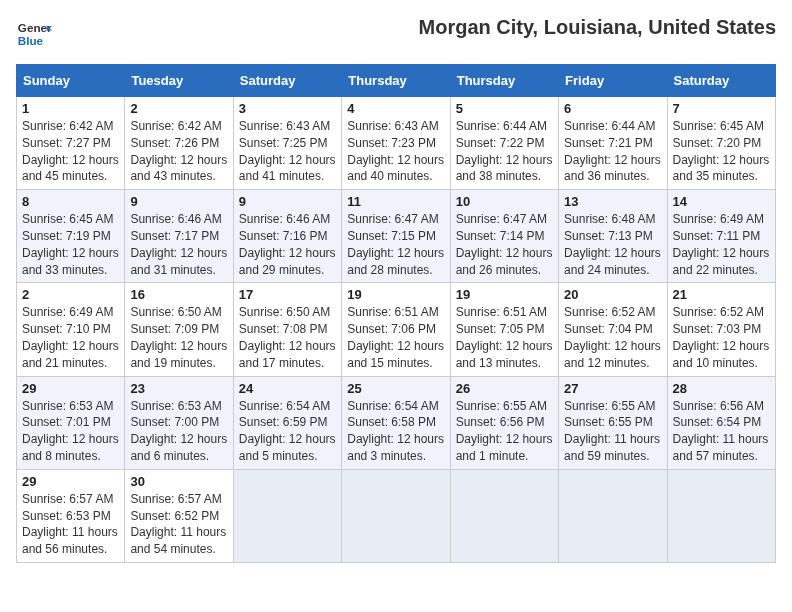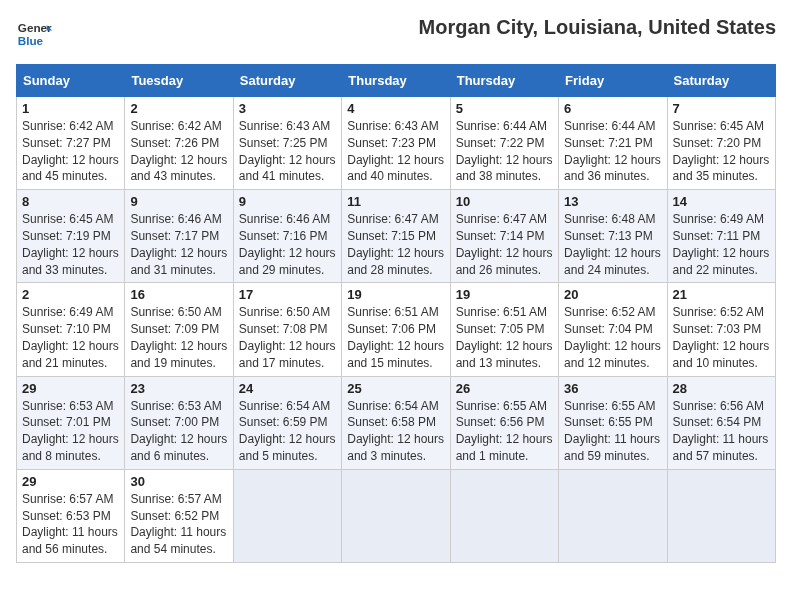--- a/index.html
+++ b/index.html
@@ -214,21 +214,21 @@
       </td>
         <td>
         <span class="day-num">25</span>
         <span class="day-info">Sunrise: 6:54 AM<br>Sunset: 6:58 PM<br>Daylight: 12 hours and 3 minutes.</span>
       </td>
         <td>
         <span class="day-num">26</span>
         <span class="day-info">Sunrise: 6:55 AM<br>Sunset: 6:56 PM<br>Daylight: 12 hours and 1 minute.</span>
       </td>
         <td>
-        <span class="day-num">36</span>
+        <span class="day-num">27</span>
         <span class="day-info">Sunrise: 6:55 AM<br>Sunset: 6:55 PM<br>Daylight: 11 hours and 59 minutes.</span>
       </td>
         <td>
         <span class="day-num">28</span>
         <span class="day-info">Sunrise: 6:56 AM<br>Sunset: 6:54 PM<br>Daylight: 11 hours and 57 minutes.</span>
       </td>
       </tr>
       <tr>
         <td>
         <span class="day-num">29</span>

